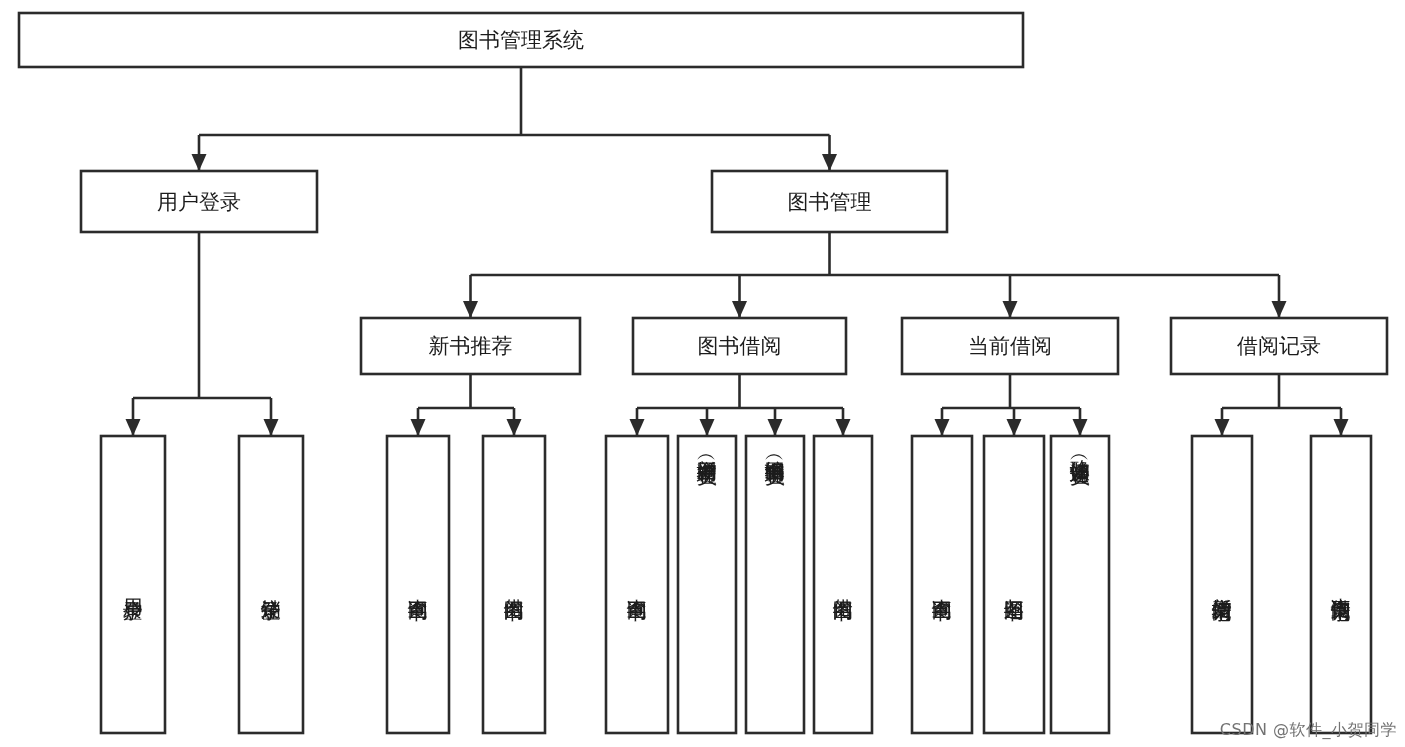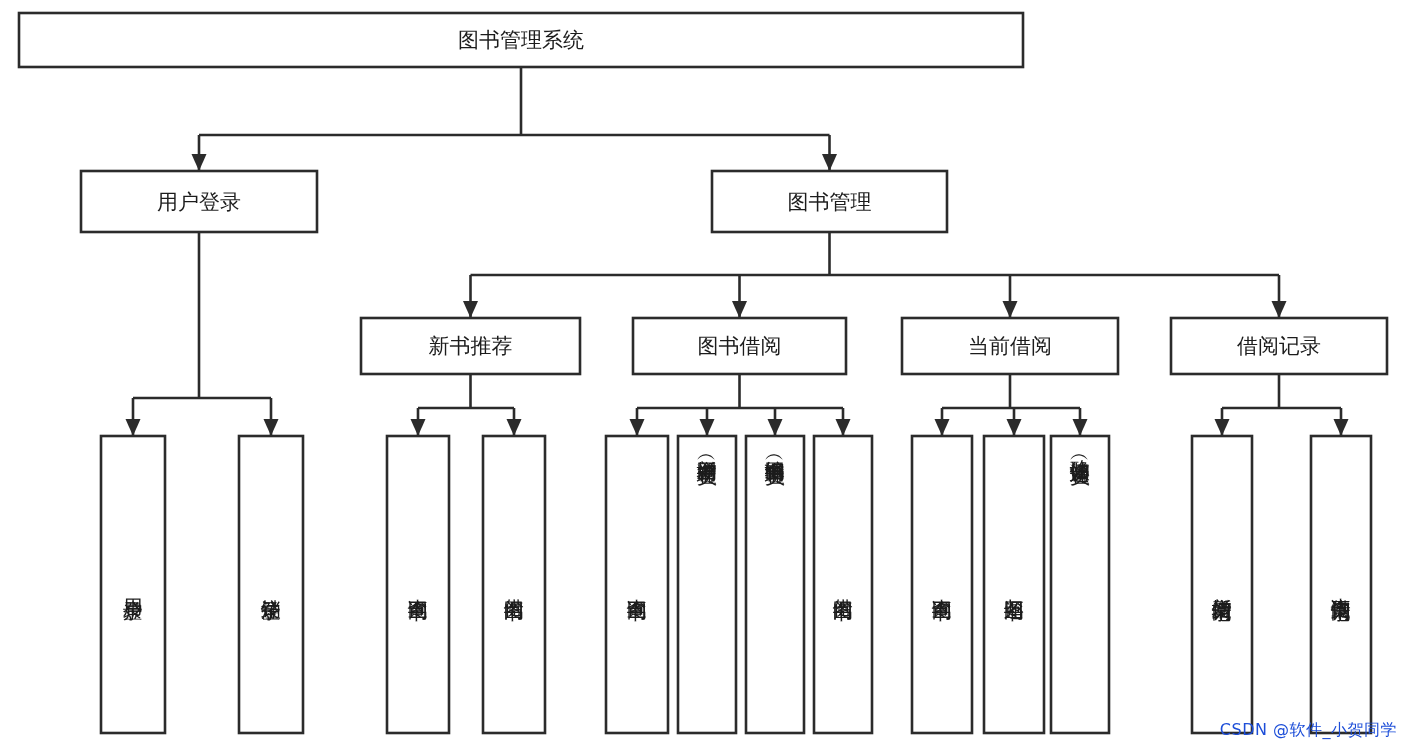--- a/index.html
+++ b/index.html
@@ -67,21 +67,21 @@
     letter-spacing: 1px;
     white-space: nowrap;
     text-align: center;
   }
   .watermark {
     position: absolute;
     right: 8px;
     bottom: 6px;
     font-family: "DejaVu Sans", "Liberation Sans", sans-serif;
     font-size: 16px;
-    color: #1d4ed8;
+    color: #737373;
     white-space: nowrap;
     letter-spacing: 0.5px;
   }
 </style>
 </head>
 <body>
 
 <div id="diagram-root">
 
   <svg id="diagram-svg" viewBox="0 0 1405 747">

